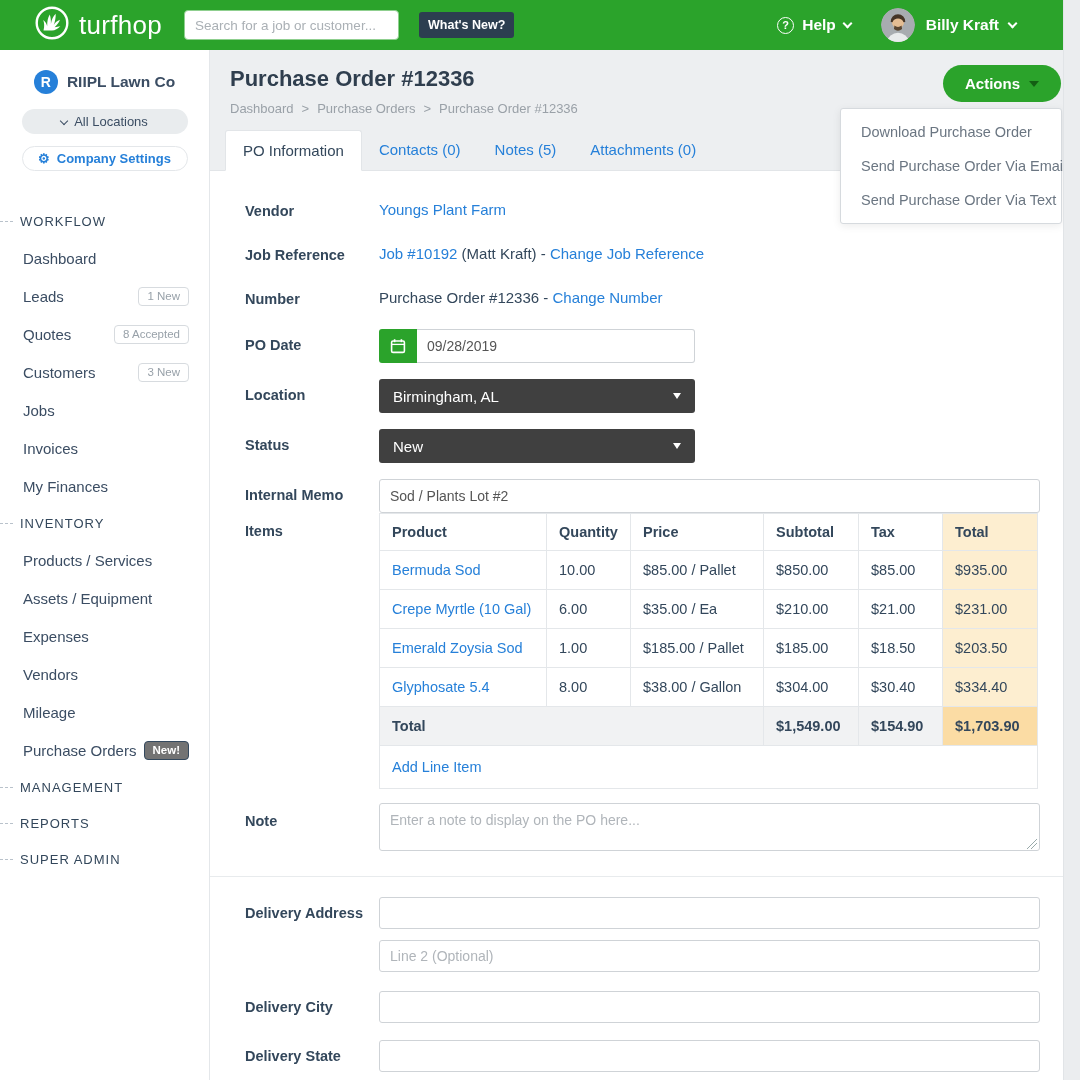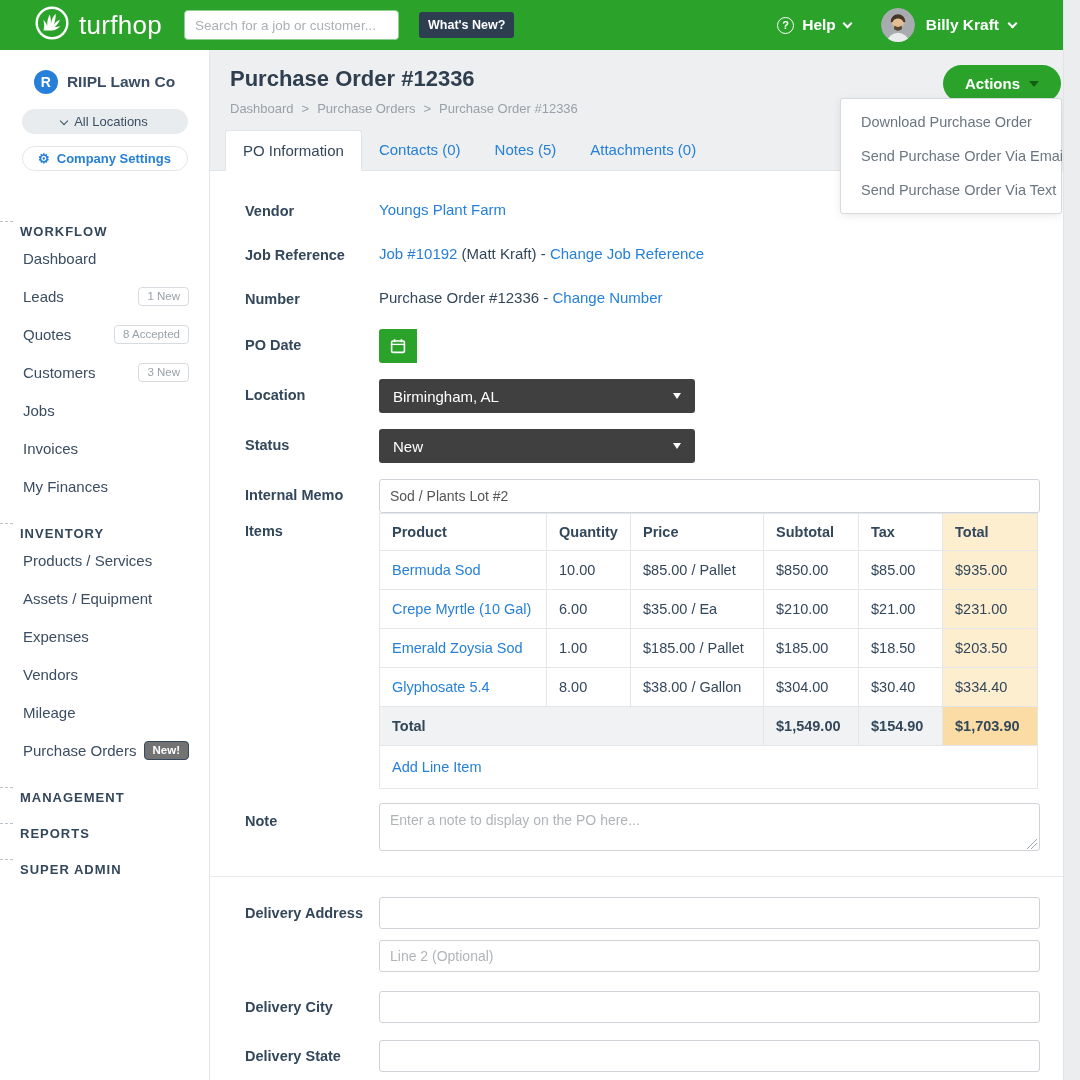--- a/index.html
+++ b/index.html
@@ -39,41 +39,41 @@
   .company-logo { width:24px; height:24px; border-radius:50%; background:#2680d9; color:#fff;
                   font-size:14px; font-weight:bold; display:flex; align-items:center; justify-content:center; }
   .company-name { font-size:15.5px; font-weight:600; color:#3b4d63; }
   .pill { width:166px; height:25px; border-radius:14px; display:flex; align-items:center; justify-content:center;
           gap:7px; margin:0 auto; font-size:13px; cursor:pointer; }
   .loc-pill { background:#e9ecee; color:#3b4d63; margin-top:15px; }
   .loc-pill .chev { color:#3b4d63; border-width:1.5px; width:6px; height:6px; margin-top:-2px; }
   .settings-pill { background:#fff; border:1px solid #e4e7ea; color:#2680d9; font-weight:bold; margin-top:12px; }
   .gear-glyph { font-size:13px; }
   .nav { margin-top:32px; }
-  .nav-title { position:relative; height:36px; display:flex; align-items:flex-end; padding-left:20px;
-               font-size:13px; font-weight:bold; letter-spacing:1px; color:#33475b; }
+  .nav-title { position:relative; height:36px; display:flex; align-items:center; padding-left:20px;
+               font-size:13px; font-weight:normal; letter-spacing:1px; color:#33475b; }
   .nav-title::before { content:""; position:absolute; left:0; top:50%; width:13px; border-top:1px dashed #b9c2cb; }
   .nav-item { height:38px; display:flex; align-items:center; padding:0 20px 0 23px; color:#3b4d63;
               font-size:15px; text-decoration:none; cursor:pointer; }
   .nav-label { flex:1; }
   .badge { border:1px solid #d7dbdf; border-radius:4px; padding:2.5px 8px; font-size:11.5px; color:#98a1a9; background:#fff; }
   .badge-solid { background:#737373; border-color:#34495e; color:#fff; font-weight:bold; }
 
   
   .main { position:absolute; left:210px; top:50px; right:17px; bottom:0; }
   .page-head { position:relative; padding:16px 0 0 20px; }
   .page-title { font-size:22px; font-weight:bold; color:#2f3e4e; }
   .breadcrumb { margin-top:9px; font-size:13px; color:#9aa1a8; display:flex; gap:8px; }
   .crumb { color:#9aa1a8; text-decoration:none; }
   .actions-btn { position:absolute; top:15px; right:2px; background:#2ba32b; color:#fff; border:none;
                  border-radius:19px; height:37px; padding:0 22px; font-size:15px; font-weight:600;
                  display:flex; align-items:center; gap:9px; cursor:pointer; }
   .caret-down { width:0; height:0; border-left:5px solid transparent; border-right:5px solid transparent;
                 border-top:6px solid rgba(0,40,0,.55); }
-  .dropdown { position:absolute; top:48px; right:1px; width:222px; background:#fff; border:1px solid #d6dade;
+  .dropdown { position:absolute; top:58px; right:1px; width:222px; background:#fff; border:1px solid #d6dade;
               border-radius:3px; box-shadow:0 2px 8px rgba(0,0,0,.08); padding:6px 0; z-index:50; }
   .dropdown-item { padding:9px 20px; font-size:14.5px; color:#6b7682; cursor:pointer; white-space:nowrap; }
 
   
   .tabs { display:flex; margin-top:14px; padding-left:15px; position:relative; z-index:2; }
   .tab { padding:11px 17px; font-size:15px; color:#2680d9; cursor:pointer; }
   .tab.active { background:#fff; border:1px solid #e2e5e8; border-bottom:1px solid #fff; margin-bottom:-1px;
                 border-radius:3px 3px 0 0; color:#33475b; }
 
   
@@ -295,20 +295,21 @@
         <div class="fctrl">
           <div class="date-group">
             <span class="date-addon">
               <svg width="16" height="16" viewBox="0 0 16 16">
                 <rect x="1.6" y="3" width="12.8" height="11.4" rx="1.4" fill="none" stroke="#fff" stroke-width="1.6"></rect>
                 <line x1="4.6" y1="1.2" x2="4.6" y2="4.2" stroke="#fff" stroke-width="1.6"></line>
                 <line x1="11.4" y1="1.2" x2="11.4" y2="4.2" stroke="#fff" stroke-width="1.6"></line>
                 <line x1="1.6" y1="6.4" x2="14.4" y2="6.4" stroke="#fff" stroke-width="1.3"></line>
               </svg>
             </span>
+            <input class="text-input" value="09/28/2019" style="">
           </div>
         </div>
       </div>
 
       <div class="frow ctrl mb-ctl">
         <div class="flabel">Location</div>
         <div class="fctrl">
           <div class="gselect">
             <span class="sel-label">Birmingham, AL</span>
             <span class="caret-down"></span>

